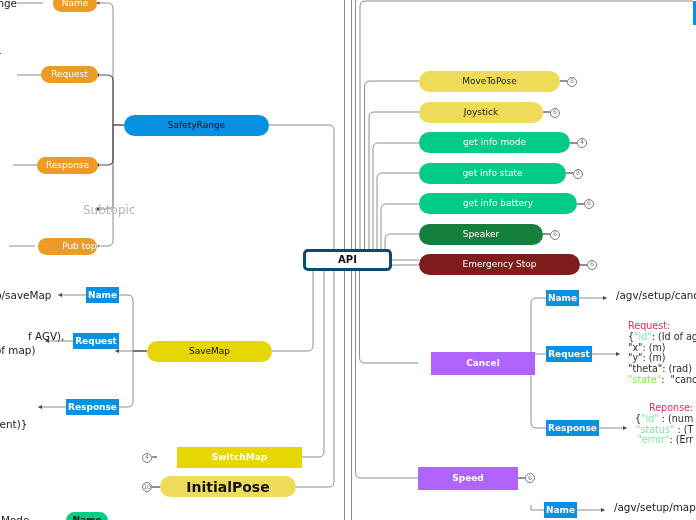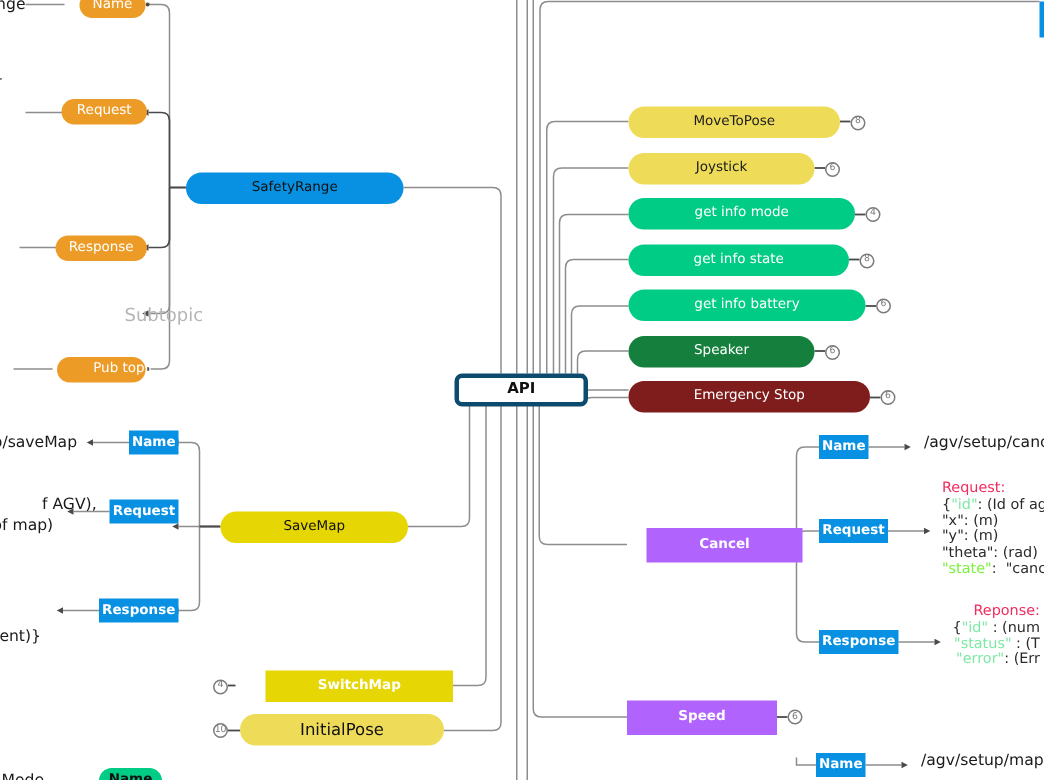--- a/index.html
+++ b/index.html
@@ -100,21 +100,21 @@
 <div class="node" style="left:53px;top:-5px;width:44px;height:17px;background:#ED9B27;color:#fff;font-size:9px;font-weight:400;border-radius:9px;">Name</div>
 <div class="node" style="left:41px;top:66px;width:57px;height:17px;background:#ED9B27;color:#fff;font-size:9px;font-weight:400;border-radius:9px;">Request</div>
 <div class="node" style="left:37px;top:157px;width:61px;height:17px;background:#ED9B27;color:#fff;font-size:9px;font-weight:400;border-radius:9px;">Response</div>
 <div class="node" style="left:38px;top:238px;width:59px;height:17px;background:#ED9B27;color:#fff;font-size:9px;font-weight:400;border-radius:9px;padding-left:31px;">Pub topic</div>
 <div class="node" style="left:124px;top:115px;width:145px;height:21px;background:#0891E2;color:#111;font-size:9px;font-weight:400;border-radius:11px;">SafetyRange</div>
 <div class="node" style="left:86px;top:287px;width:33px;height:16px;background:#0891E2;color:#fff;font-size:9px;font-weight:700;border-radius:0px;">Name</div>
 <div class="node" style="left:73px;top:333px;width:46px;height:16px;background:#0891E2;color:#fff;font-size:9px;font-weight:700;border-radius:0px;">Request</div>
 <div class="node" style="left:66px;top:399px;width:53px;height:16px;background:#0891E2;color:#fff;font-size:9px;font-weight:700;border-radius:0px;">Response</div>
 <div class="node" style="left:147px;top:341px;width:125px;height:21px;background:#E5D604;color:#111;font-size:9px;font-weight:400;border-radius:11px;">SaveMap</div>
 <div class="node" style="left:157px;top:447px;width:125px;height:21px;background:#E5D604;color:#fff;font-size:9px;font-weight:700;border-radius:0px;margin-left:20px;">SwitchMap</div>
-<div class="node" style="left:160px;top:476px;width:136px;height:21px;background:#EEDC59;color:#111;font-size:11px;font-weight:400;border-radius:11px;">InitialPose</div>
+<div class="node" style="left:160px;top:476px;width:136px;height:21px;background:#EEDC59;color:#111;font-size:14px;font-weight:700;border-radius:11px;">InitialPose</div>
 <div class="node" style="left:418px;top:352px;width:104px;height:23px;background:#B163FD;color:#fff;font-size:9px;font-weight:700;border-radius:0px;margin-left:13px;">Cancel</div>
 <div class="node" style="left:418px;top:467px;width:100px;height:23px;background:#B163FD;color:#fff;font-size:9px;font-weight:700;border-radius:0px;">Speed</div>
 <div class="node" style="left:546px;top:290px;width:33px;height:16px;background:#0891E2;color:#fff;font-size:9px;font-weight:700;border-radius:0px;">Name</div>
 <div class="node" style="left:546px;top:346px;width:46px;height:16px;background:#0891E2;color:#fff;font-size:9px;font-weight:700;border-radius:0px;">Request</div>
 <div class="node" style="left:546px;top:420px;width:53px;height:16px;background:#0891E2;color:#fff;font-size:9px;font-weight:700;border-radius:0px;">Response</div>
 <div class="node" style="left:544px;top:502px;width:33px;height:16px;background:#0891E2;color:#fff;font-size:9px;font-weight:700;border-radius:0px;">Name</div>
 <div class="node" style="left:66px;top:512px;width:42px;height:17px;background:#01CC85;color:#111;font-size:9px;font-weight:700;border-radius:9px;">Name</div>
 <div class="node" style="left:693px;top:1px;width:30px;height:24px;background:#0891E2;color:#fff;font-size:9px;font-weight:700;border-radius:0px;"></div>
 <div class="node" style="left:419px;top:71px;width:141px;height:21px;background:#EEDC59;color:#1a1a1a;font-size:9px;font-weight:400;border-radius:11px;">MoveToPose</div>
 <div class="badge" style="left:567px;top:76.5px;width:10px;height:10px;">8</div>

